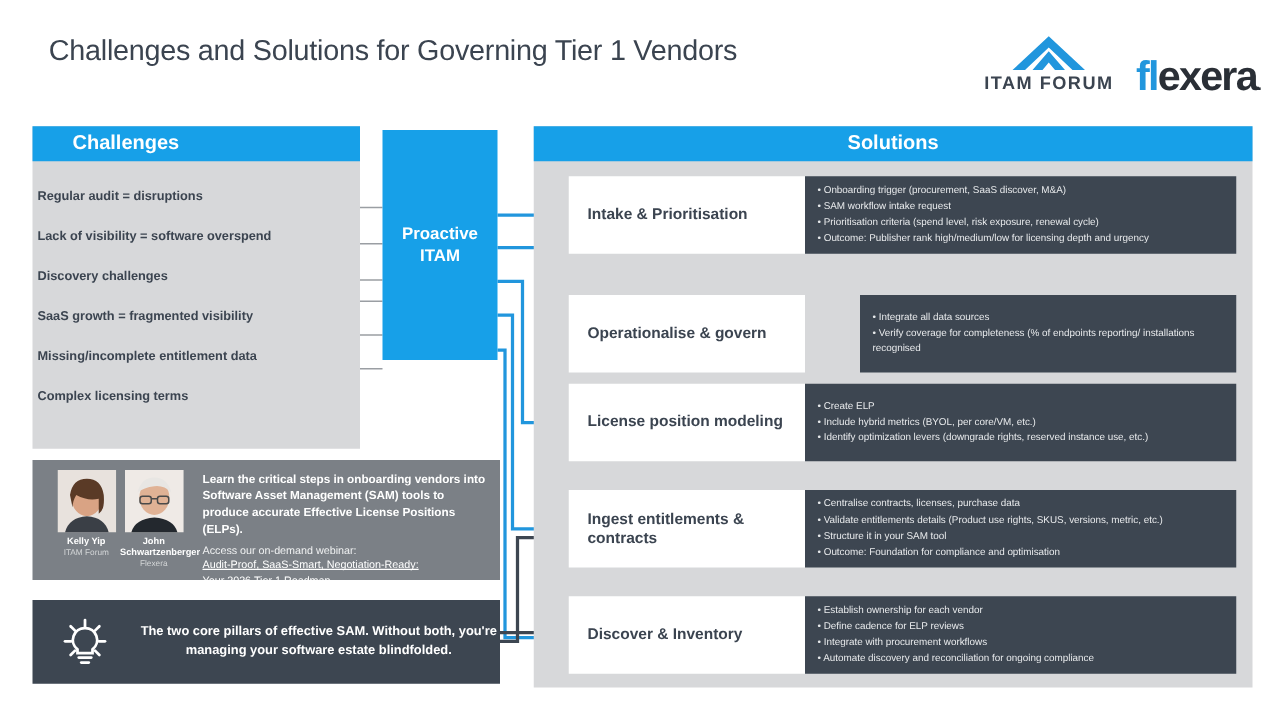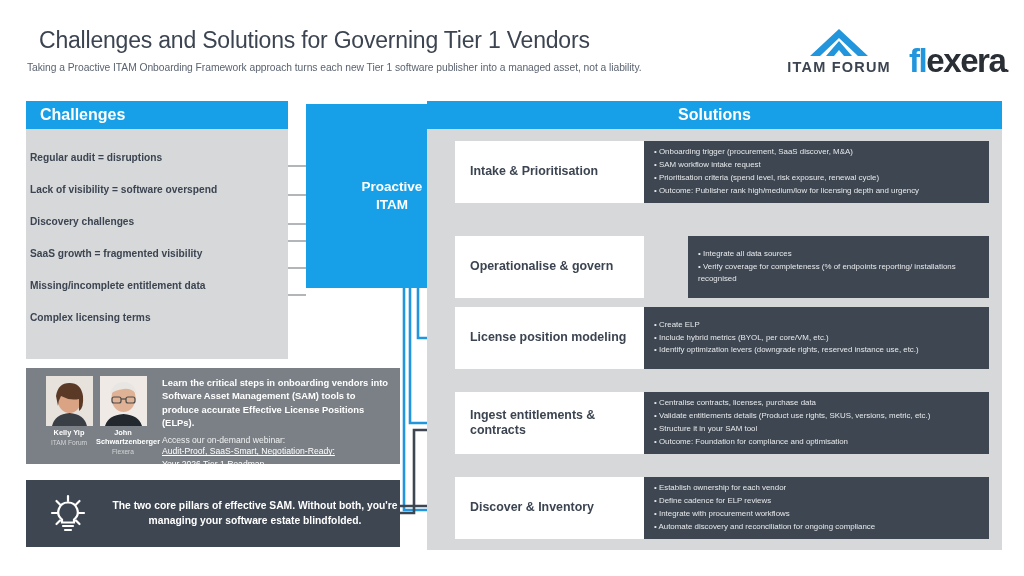--- a/index.html
+++ b/index.html
@@ -29,42 +29,42 @@
 
   
   .challenges-panel{
     position:absolute;left:26px;top:101px;width:262px;height:258px;
     background:#d7d8da;
   }
   .panel-head{
     background:#17a0e8;color:#fff;font-weight:bold;
     display:flex;align-items:center;
   }
-  .challenges-panel .panel-head{height:28px;padding-left:14px;font-size:16px;}
+  .challenges-panel .panel-head{height:28px;padding-left:32px;font-size:16px;}
 
   .solutions-panel{
     position:absolute;left:427px;top:101px;width:575px;height:449px;
     background:#d7d8da;
   }
   .solutions-panel .panel-head{
     height:28px;justify-content:center;font-size:16px;
   }
 
   .challenge-list{position:relative;padding:12px 0 0 4px;}
   .challenge-item{
     font-size:10.2px;font-weight:bold;color:#3b4450;
     height:32px;display:flex;align-items:center;
   }
 
   
   .proactive-box{
     position:absolute;left:306px;top:104px;width:92px;height:184px;
     background:#17a0e8;color:#fff;
     display:flex;flex-direction:column;align-items:center;justify-content:center;
-    font-weight:bold;font-size:13.5px;line-height:1.35;text-align:center;padding-left:40px;
+    font-weight:bold;font-size:13.5px;line-height:1.35;text-align:center;
   }
 
   
   .solution-row{
     position:absolute;left:455px;width:534px;height:62px;
     display:flex;align-items:stretch;
   }
   .solution-label{
     width:189px;background:#ffffff;
     display:flex;align-items:center;
@@ -106,21 +106,20 @@
     text-align:center;line-height:1.45;
   }
 
   .connector-layer{position:absolute;left:0;top:0;width:1024px;height:576px;pointer-events:none;}
 </style>
 </head>
 <body>
 
 <div class="header">
   <div class="page-title">Challenges and Solutions for Governing Tier 1 Vendors</div>
-  <div class="page-subtitle">Taking a Proactive ITAM Onboarding Framework approach turns each new Tier 1 software publisher into a managed asset, not a liability.</div>
 
   <div class="logos">
     <div class="itam-logo">
       <svg width="66" height="31" viewBox="0 0 66 31">
         <path d="M33 2 L62 29 L52 29 L33 11 L14 29 L4 29 Z" fill="#2196dd"></path>
         <path d="M33 14 L46 29 L38 29 L33 23 L28 29 L20 29 Z" fill="#2196dd"></path>
       </svg>
       <div class="itam-word">ITAM FORUM</div>
     </div>
     <div class="flexera-logo"><span class="b1">fl</span><span>exera</span><span class="dot">.</span></div>

